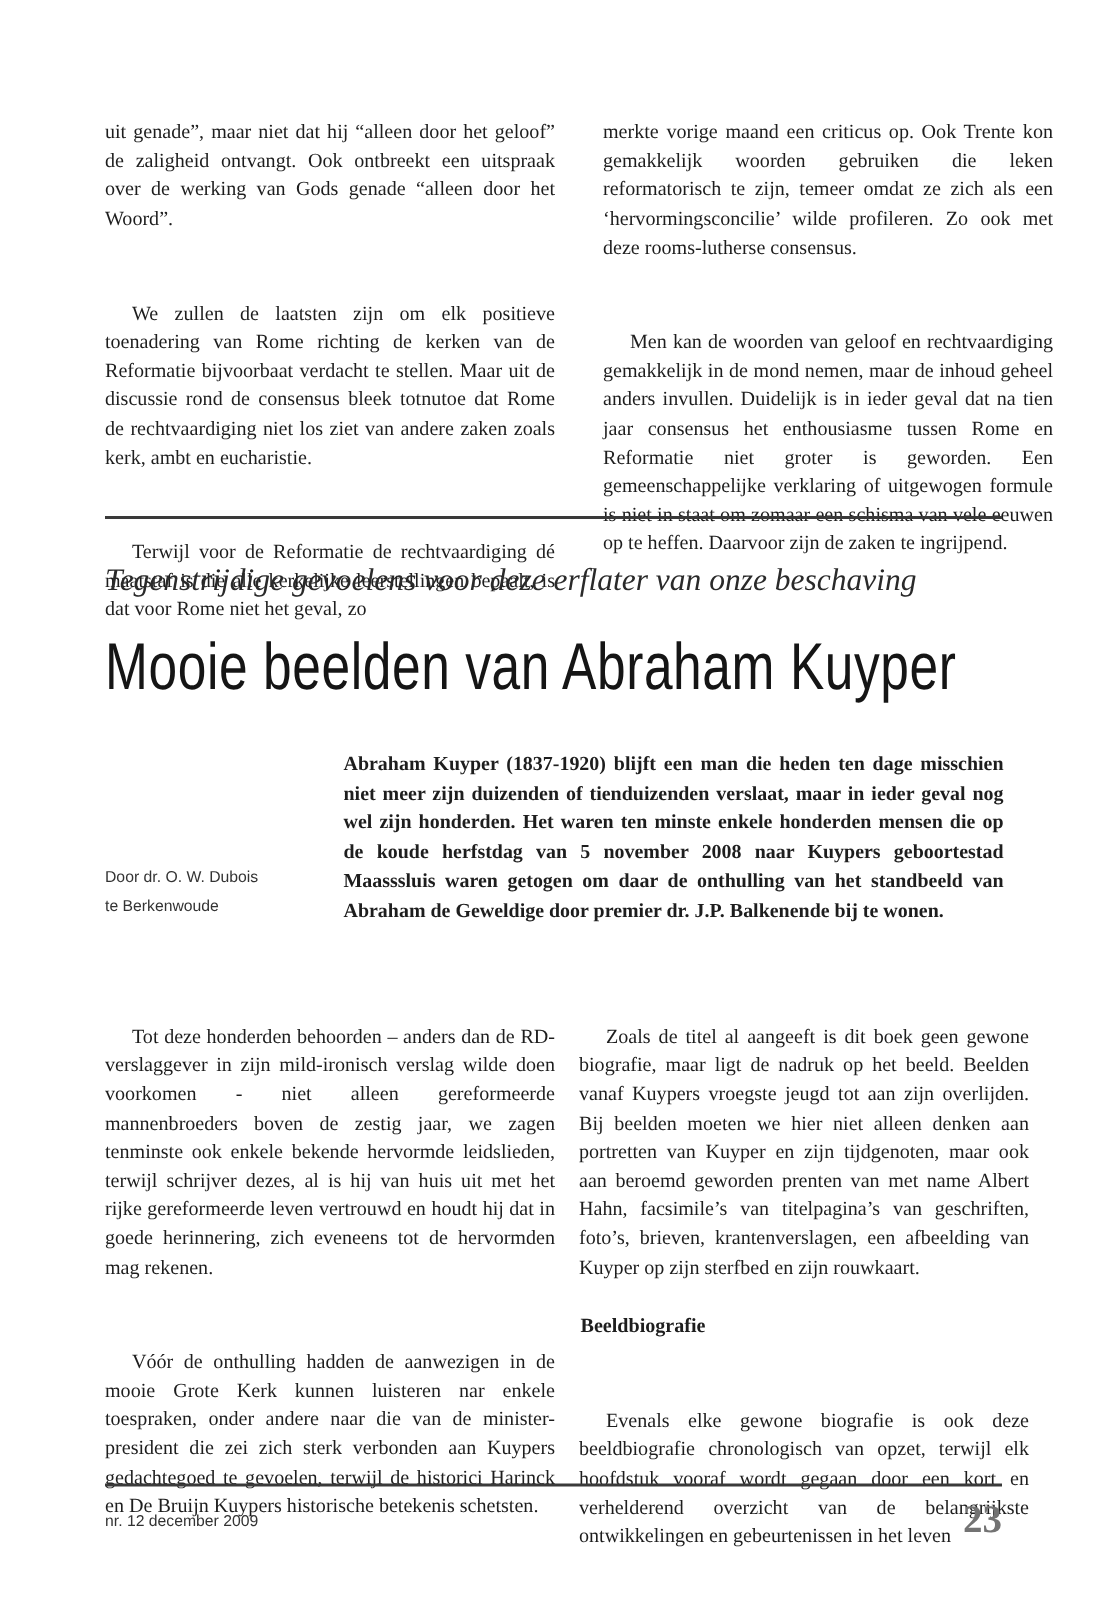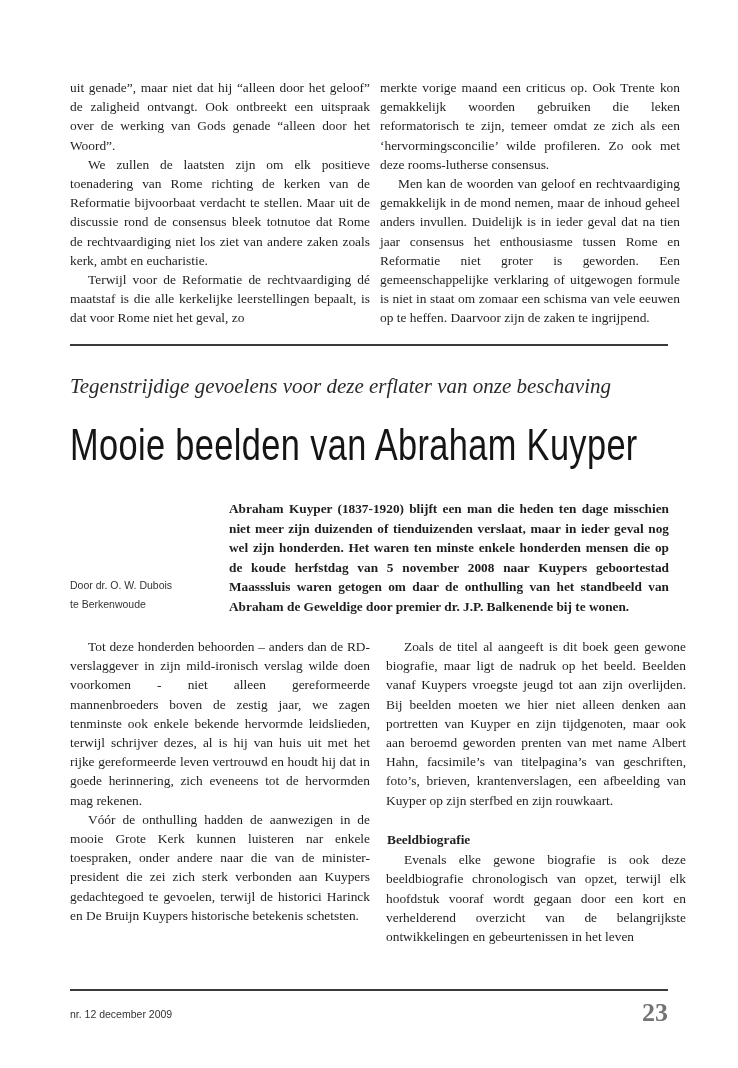--- a/index.html
+++ b/index.html
@@ -3,21 +3,21 @@
 <meta charset="utf-8">
 <style>
   html, body { margin:0; padding:0; background:#fff; }
   body { width:738px; height:1068px; position:relative; overflow:hidden; color:#1e1e1e; }
   .col {
     position:absolute; width:300px;
     font-family:"Liberation Serif", serif; font-size:13.4px; line-height:19.2px;
     text-align:justify; hyphens:none;
   }
   .col p { margin:0; text-indent:0; }
-  .col p.ind { text-indent:18px; }
+  .col p.ind { text-indent:18px;margin-top:44px; }
   .col h4 { margin:1px; font-size:13.4px; font-weight:bold; line-height:19.2px; }
   .gap { height:19.2px; }
   .rule { position:absolute; left:70px; width:598px; height:1.5px; background:#3a3a3a; }
   .kicker {
     position:absolute; left:70px; top:374px;
     font-family:"Liberation Serif", serif; font-style:italic; font-size:21px; color:#2a2a2a;
   }
   .title {
     position:absolute; left:70px; top:420px; width:620px;
     font-family:"Liberation Sans", sans-serif; font-size:44px; font-weight:normal;
@@ -43,21 +43,21 @@
   }
 </style>
 </head>
 <body>
 
 <div class="col" style="left:70px; top:78px;">
   <p>uit genade”, maar niet dat hij “alleen door het geloof” de zaligheid ontvangt. Ook ontbreekt een uitspraak over de werking van Gods genade “alleen door het Woord”.</p>
   <p class="ind">We zullen de laatsten zijn om elk positieve toenadering van Rome richting de kerken van de Reformatie bijvoorbaat verdacht te stellen. Maar uit de discussie rond de consensus bleek totnutoe dat Rome de rechtvaardiging niet los ziet van andere zaken zoals kerk, ambt en eucharistie.</p>
   <p class="ind">Terwijl voor de Reformatie de rechtvaardiging dé maatstaf is die alle kerkelijke leerstellingen bepaalt, is dat voor Rome niet het geval, zo</p>
 </div>
-<div class="col" style="left:380px; top:78px;">
+<div class="col" style="left:402px; top:78px;">
   <p>merkte vorige maand een criticus op. Ook Trente kon gemakkelijk woorden gebruiken die leken reformatorisch te zijn, temeer omdat ze zich als een ‘hervormingsconcilie’ wilde profileren. Zo ook met deze rooms-lutherse consensus.</p>
   <p class="ind">Men kan de woorden van geloof en rechtvaardiging gemakkelijk in de mond nemen, maar de inhoud geheel anders invullen. Duidelijk is in ieder geval dat na tien jaar consensus het enthousiasme tussen Rome en Reformatie niet groter is geworden. Een gemeenschappelijke verklaring of uitgewogen formule is niet in staat om zomaar een schisma van vele eeuwen op te heffen. Daarvoor zijn de zaken te ingrijpend.</p>
 </div>
 
 <div class="rule" style="top:344px;"></div>
 
 <div class="kicker">Tegenstrijdige gevoelens voor deze erflater van onze beschaving</div>
 <div class="title">Mooie beelden van Abraham Kuyper</div>
 
 <div class="lead">Abraham Kuyper (1837-1920) blijft een man die heden ten dage misschien niet meer zijn duizenden of tienduizenden verslaat, maar in ieder geval nog wel zijn honderden. Het waren ten minste enkele honderden mensen die op de koude herfstdag van 5 november 2008 naar Kuypers geboortestad Maasssluis waren getogen om daar de onthulling van het standbeeld van Abraham de Geweldige door premier dr. J.P. Balkenende bij te wonen.</div>

